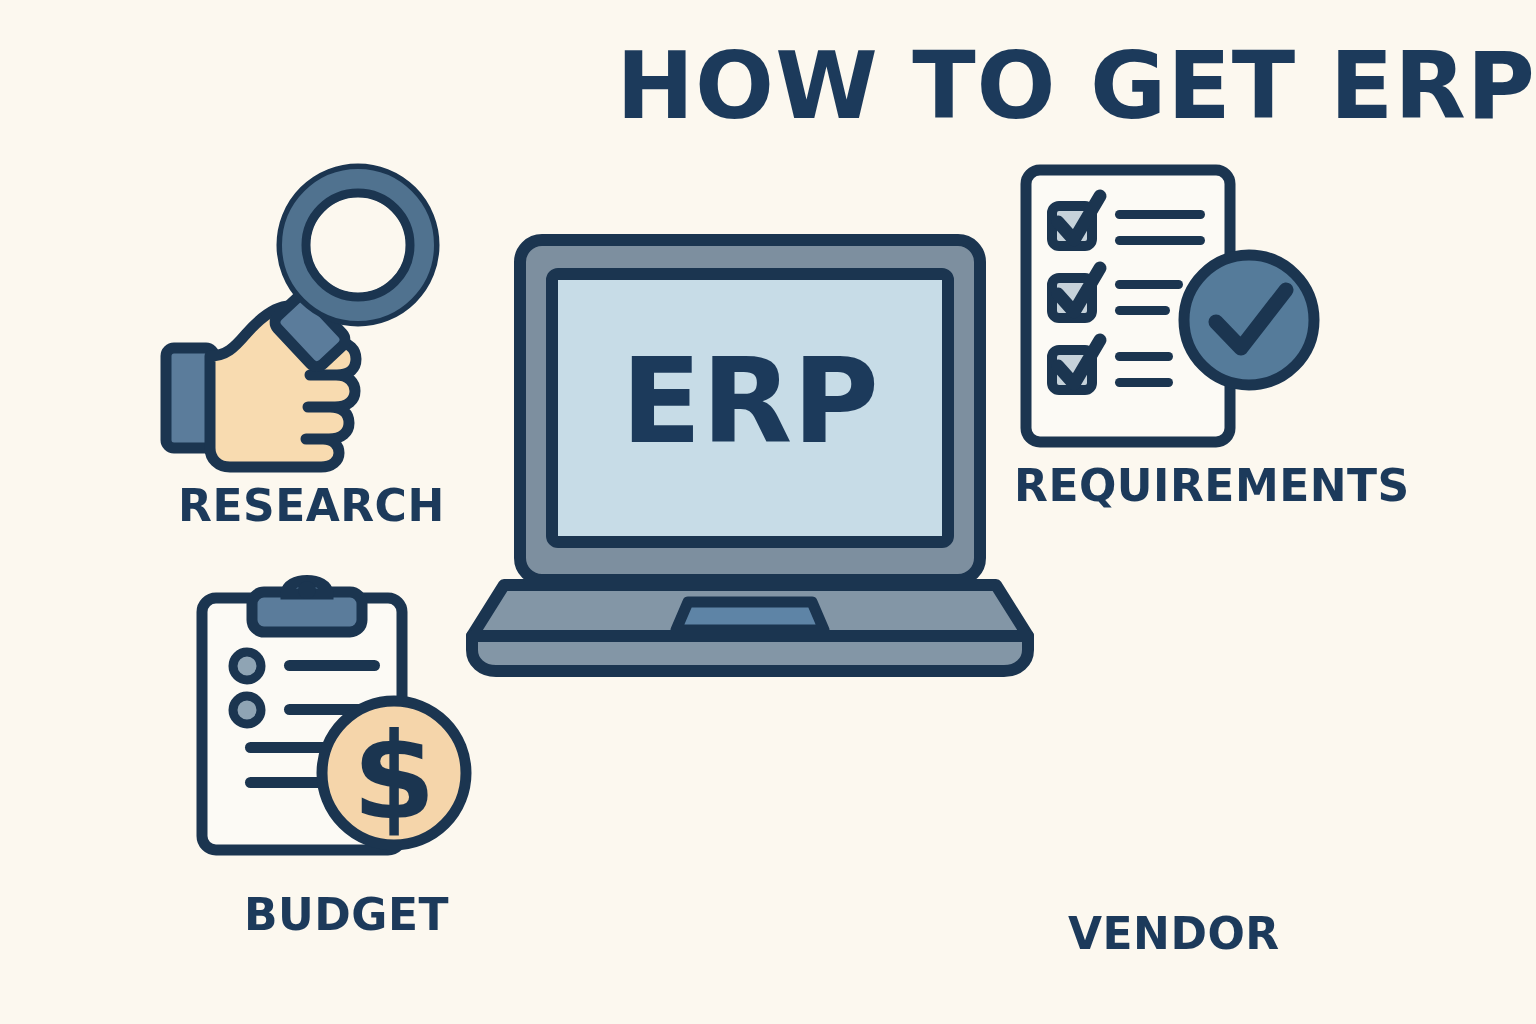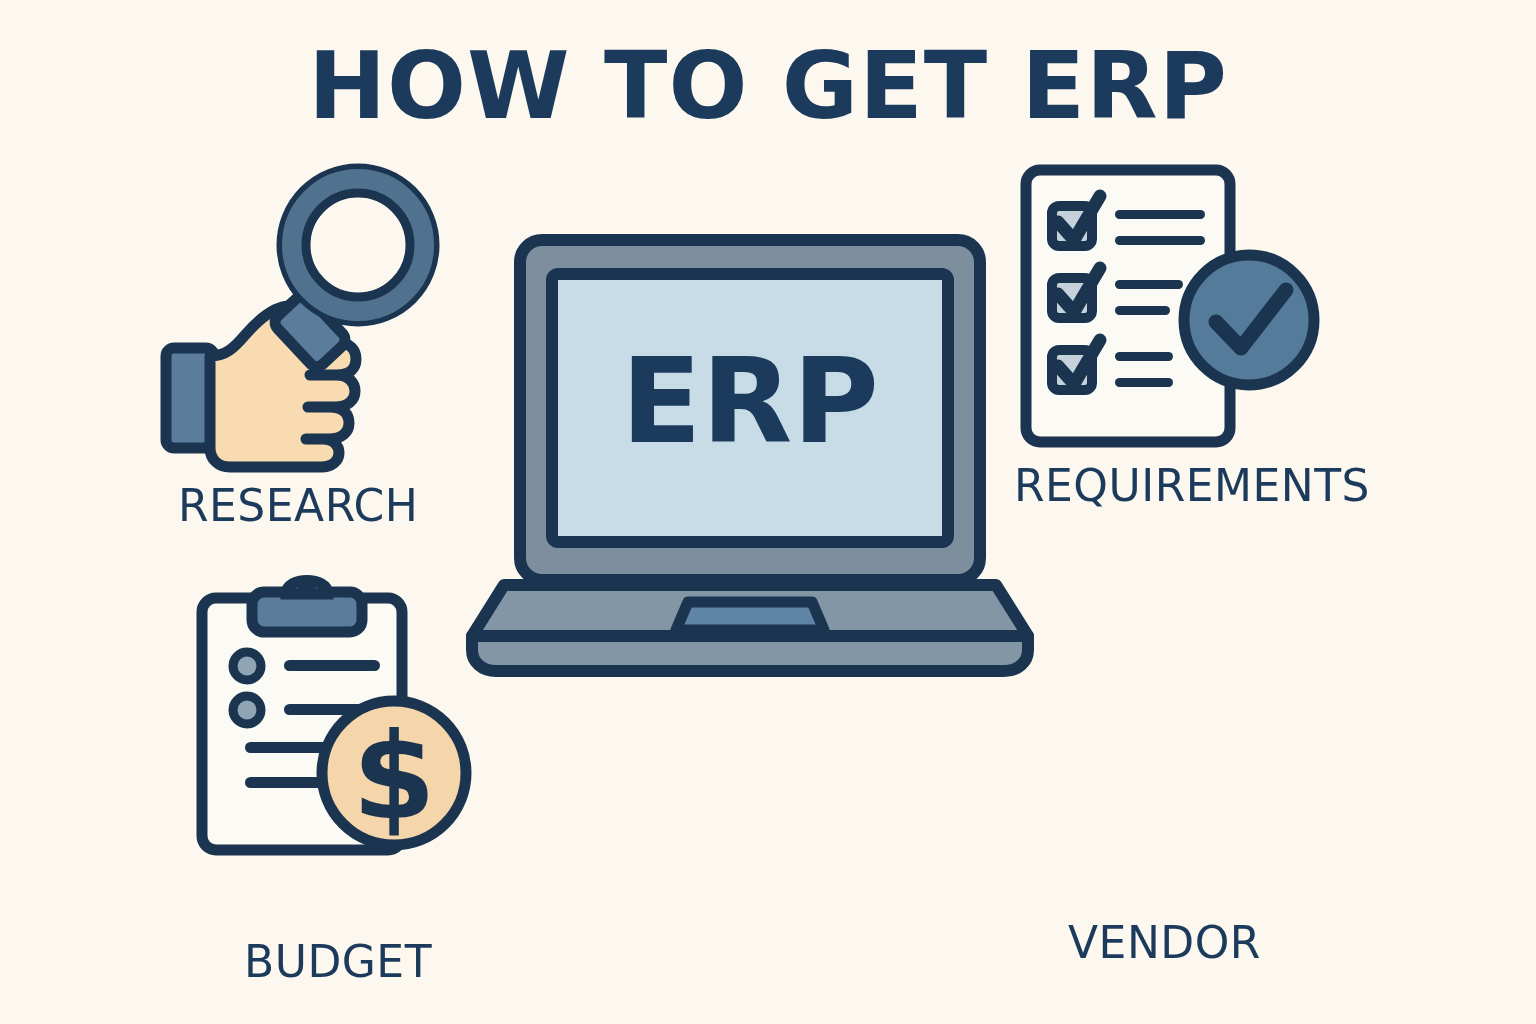--- a/index.html
+++ b/index.html
@@ -21,44 +21,44 @@
     background: #FCF8EF;
   }
   .abs { position: absolute; }
 
   
   #title {
     position: absolute;
     top: 38px;
     left: 0;
     width: 1536px;
-    text-align: center;
+    text-align: right;
     font-size: 93px;
     font-weight: 700;
     letter-spacing: 1px;
     color: #1C3A5B;
     font-family: "DejaVu Sans", sans-serif;
     line-height: 1.05;
     -webkit-font-smoothing: antialiased;
   }
 
   
   .caption {
     position: absolute;
     font-size: 44px;
-    font-weight: 400;
+    font-weight: 700;
     color: #1C3A5B;
     font-family: "DejaVu Sans", sans-serif;
     letter-spacing: 0.5px;
     white-space: nowrap;
   }
   #label-research     { left: 178px;  top: 480px; }
   #label-requirements { left: 1014px; top: 460px; }
-  #label-budget       { left: 244px;  top: 936px; text-align: right; }
-  #label-vendor       { left: 1068px; top: 908px; margin-top: 9px; }
+  #label-budget       { left: 244px;  top: 889px; text-align: right; }
+  #label-vendor       { left: 1068px; top: 908px; }
 
   
   #icon-research     { left: 160px;  top: 160px; width: 320px;  height: 320px; }
   #icon-laptop       { left: 480px;  top: 230px; width: 560px;  height: 450px; }
   #icon-requirements { left: 1000px; top: 160px; width: 340px;  height: 300px; }
   #icon-budget       { left: 190px;  top: 570px; width: 320px;  height: 300px; }
   #icon-vendor       { left: 1040px; top: 575px; width: 280px;  height: 330px; }
 
   svg { display: block; overflow: visible; }
 </style>

